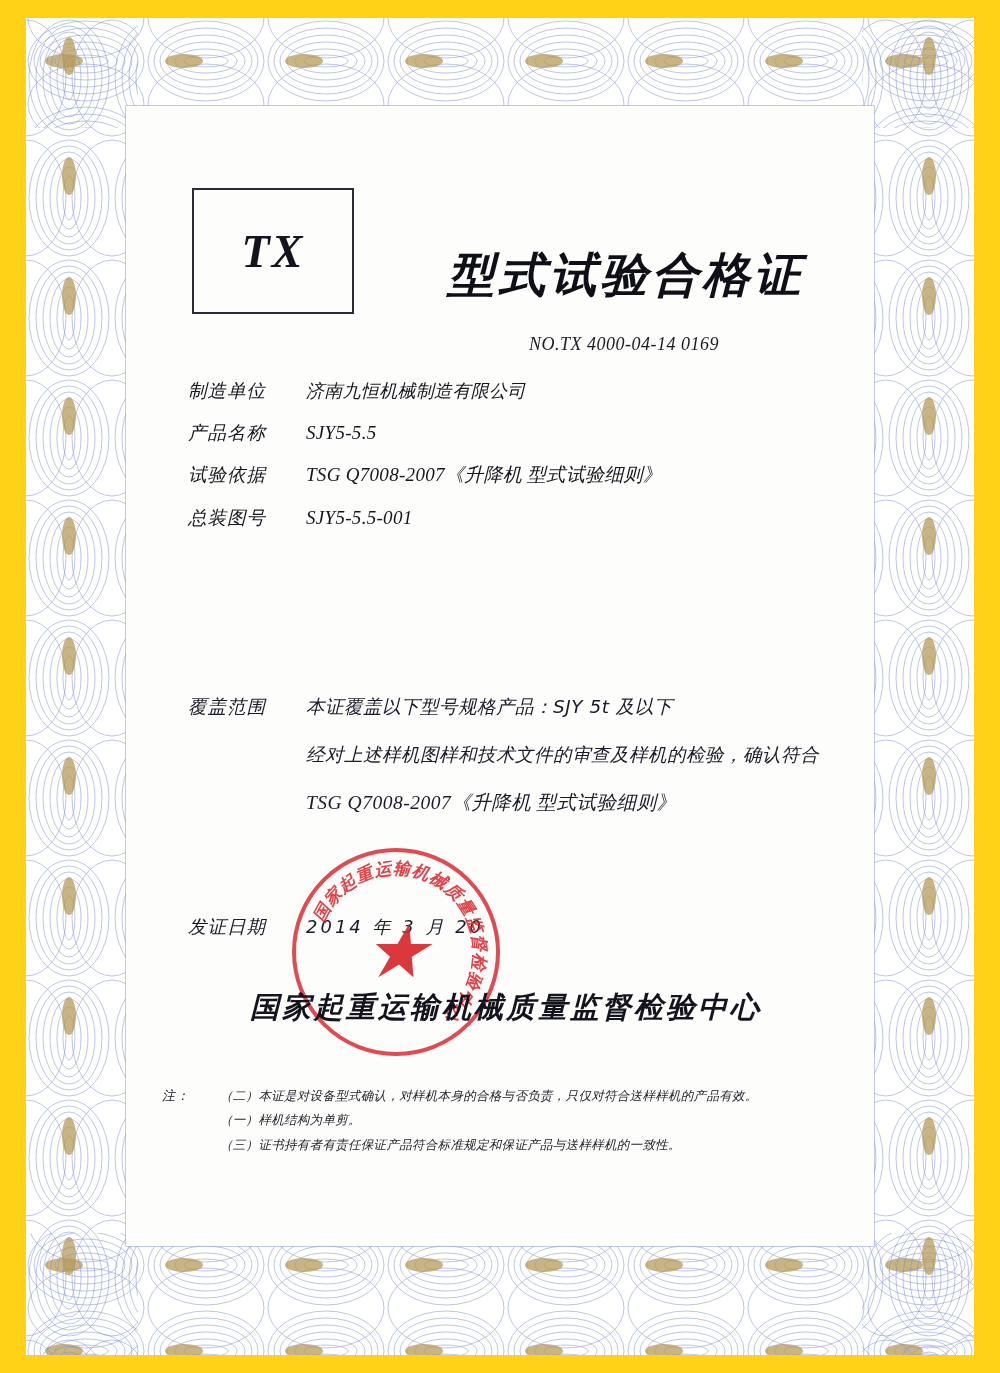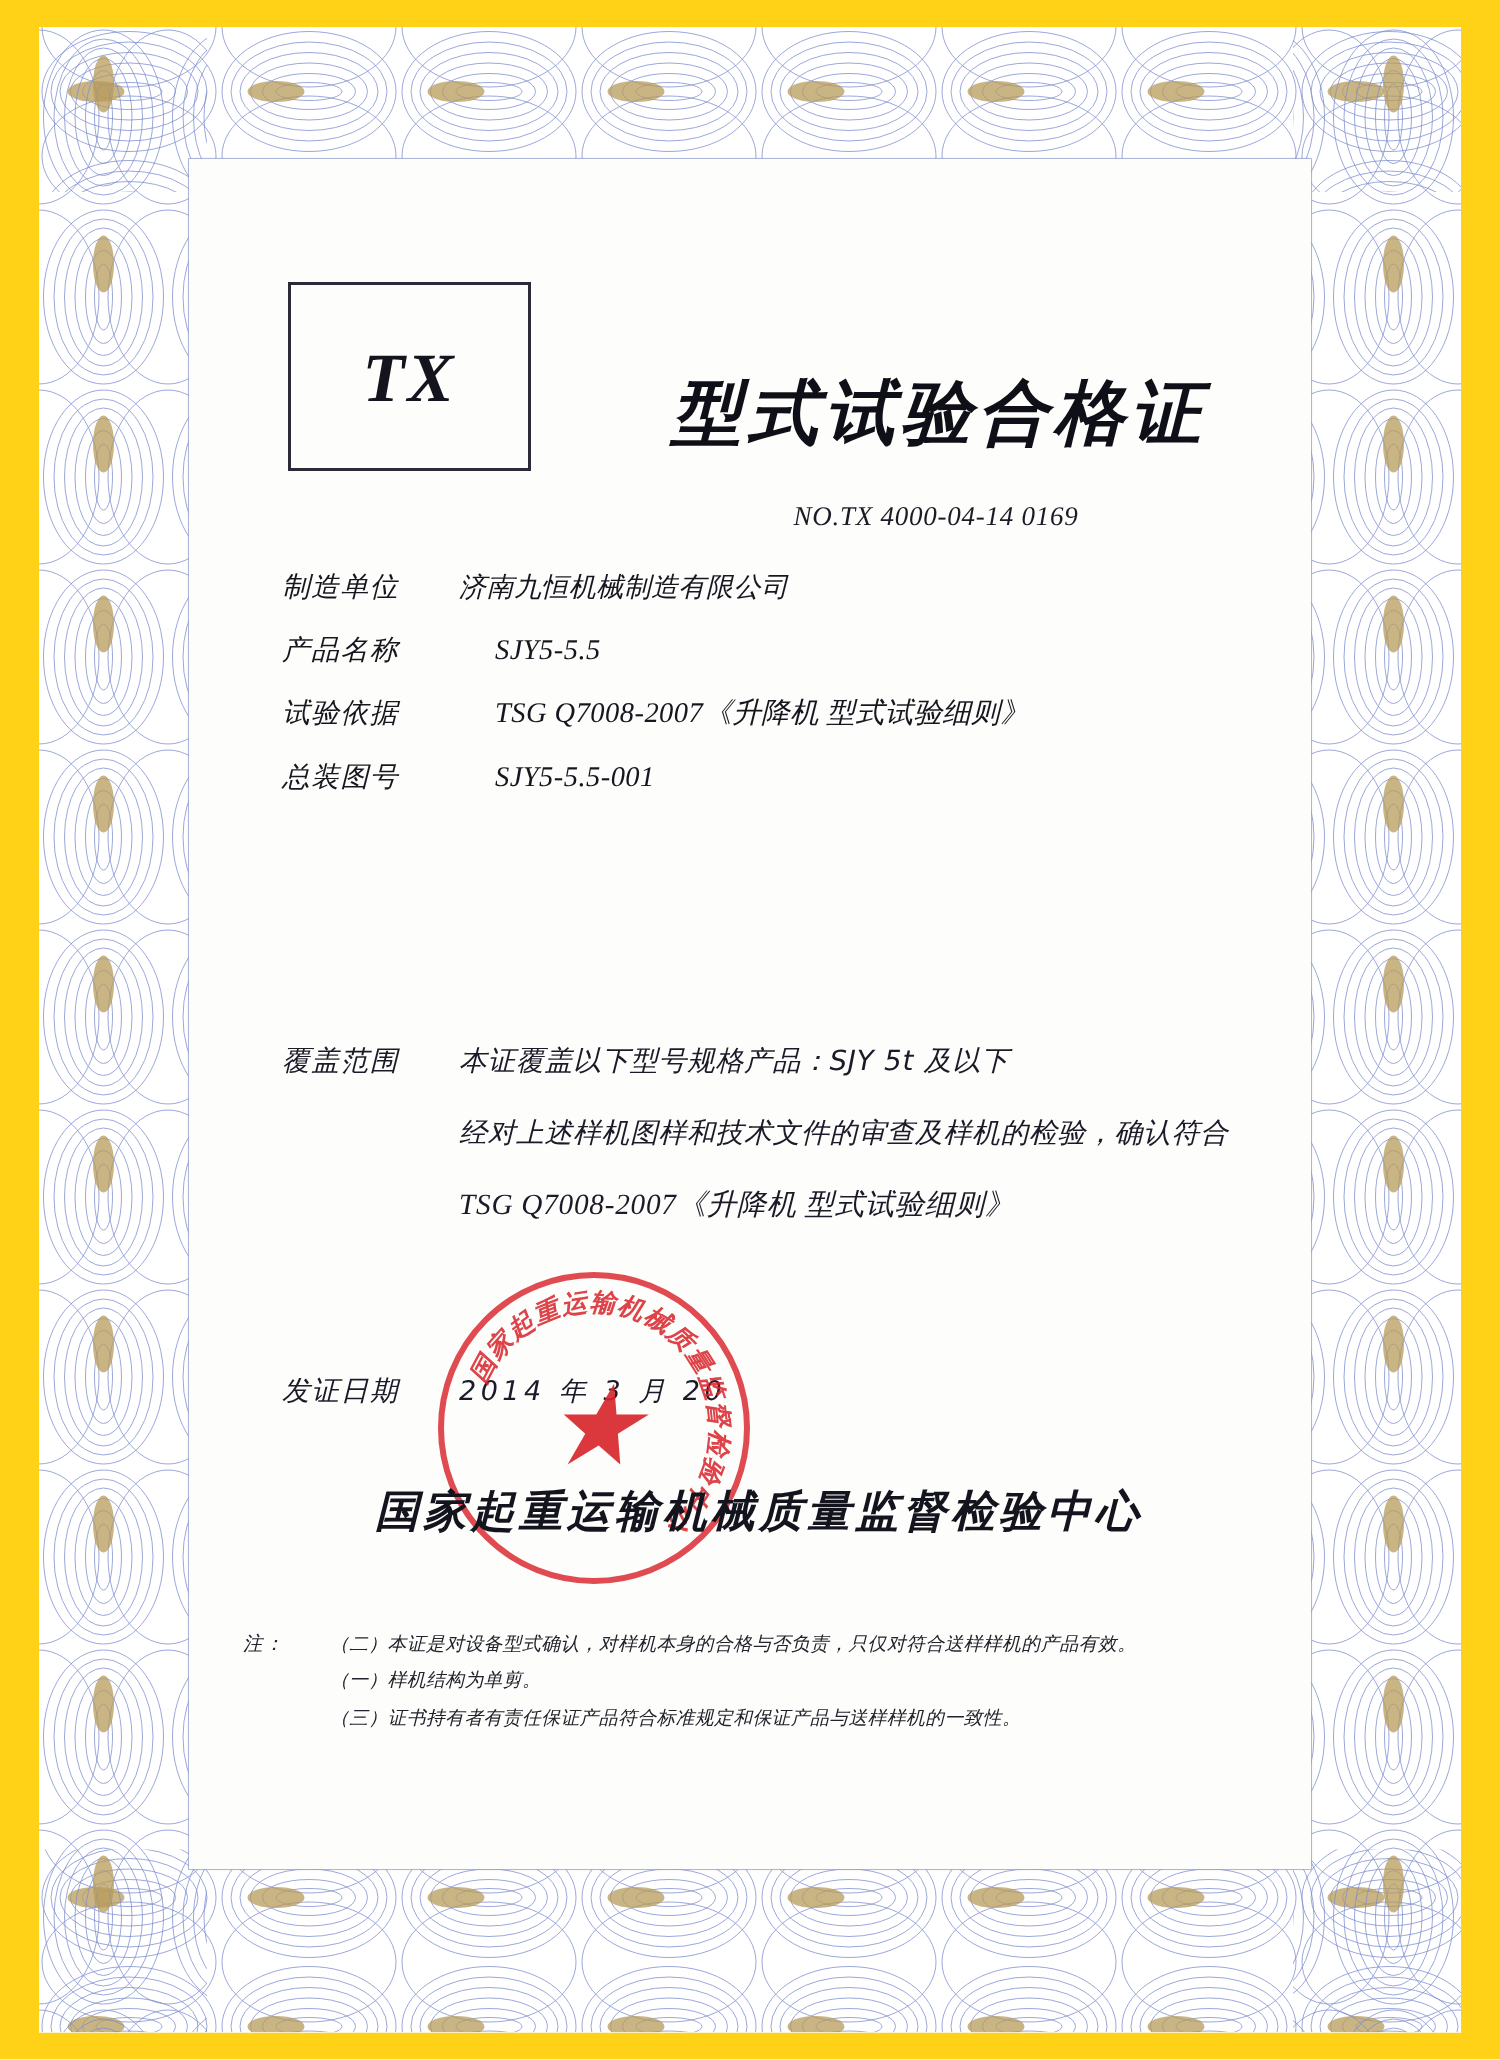--- a/index.html
+++ b/index.html
@@ -162,21 +162,20 @@
   }
   .field-value {
     font-family: "DejaVu Sans", sans-serif;
     font-size: 18px;
     color: #16161f;
     letter-spacing: 0.3px;
   }
   .field-value.serif {
     font-family: "Liberation Serif", serif;
     font-size: 19px;
-    margin-left: 24px;
   }
 
   .scope {
     position: absolute;
     left: 62px;
     top: 588px;
     width: 650px;
   }
   .scope-row {
     display: flex;

